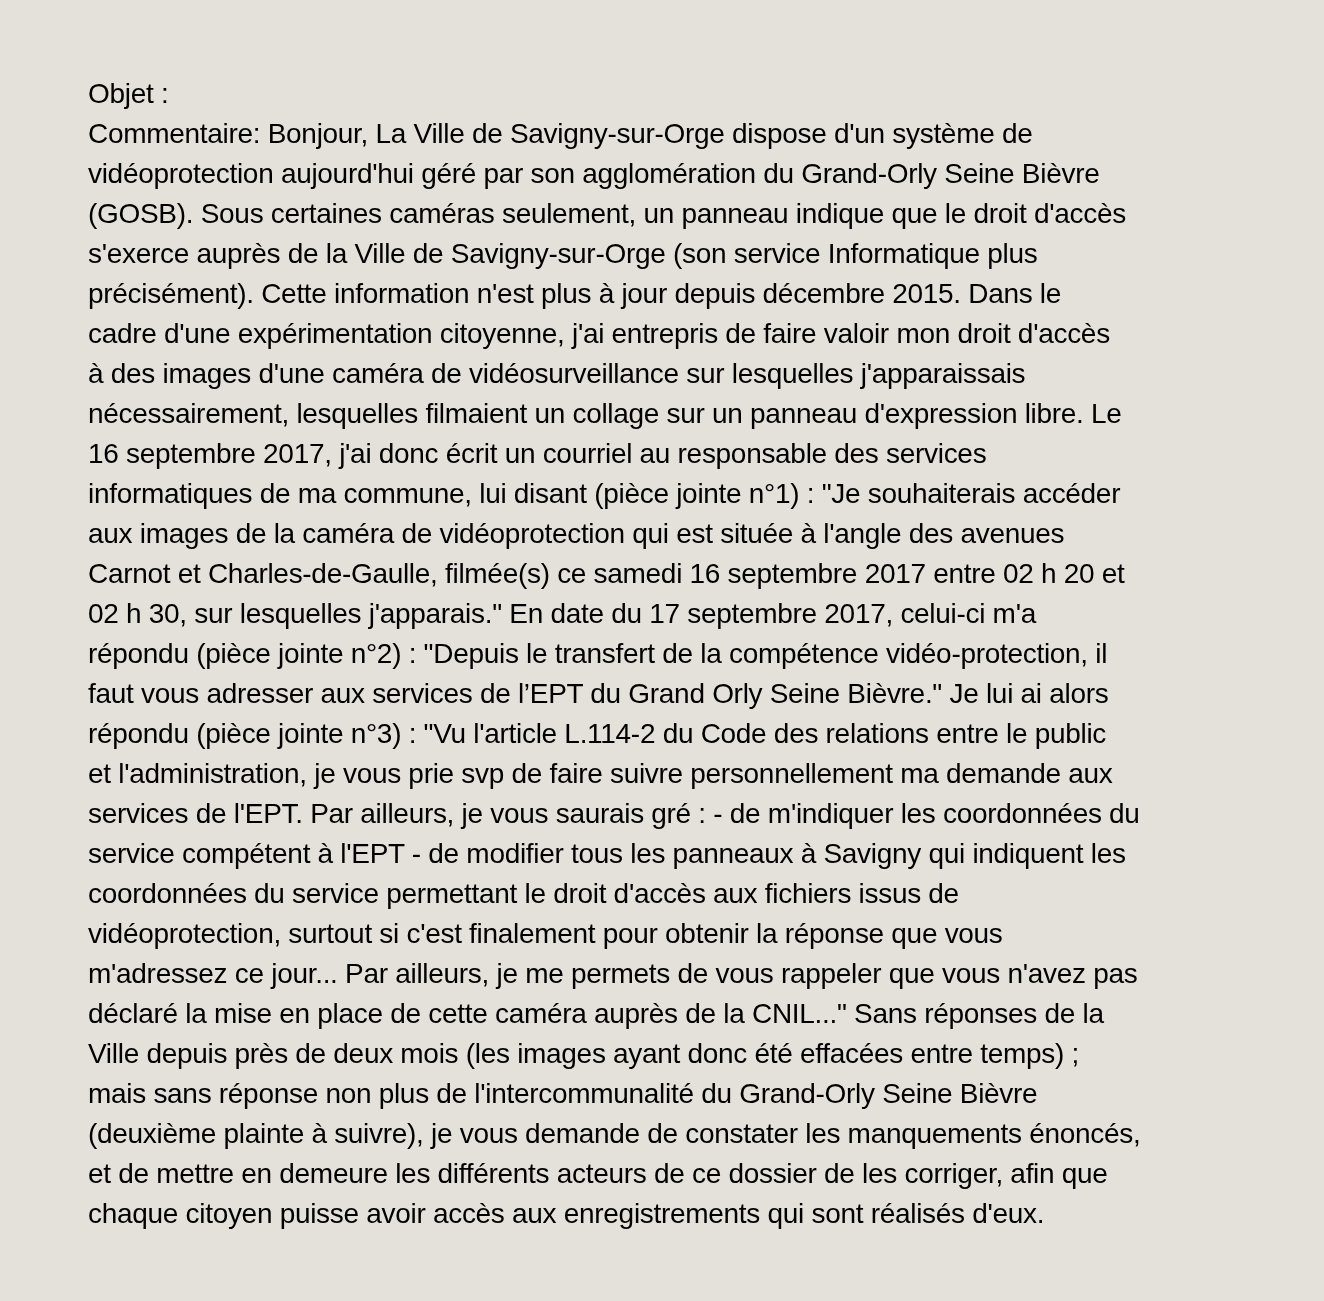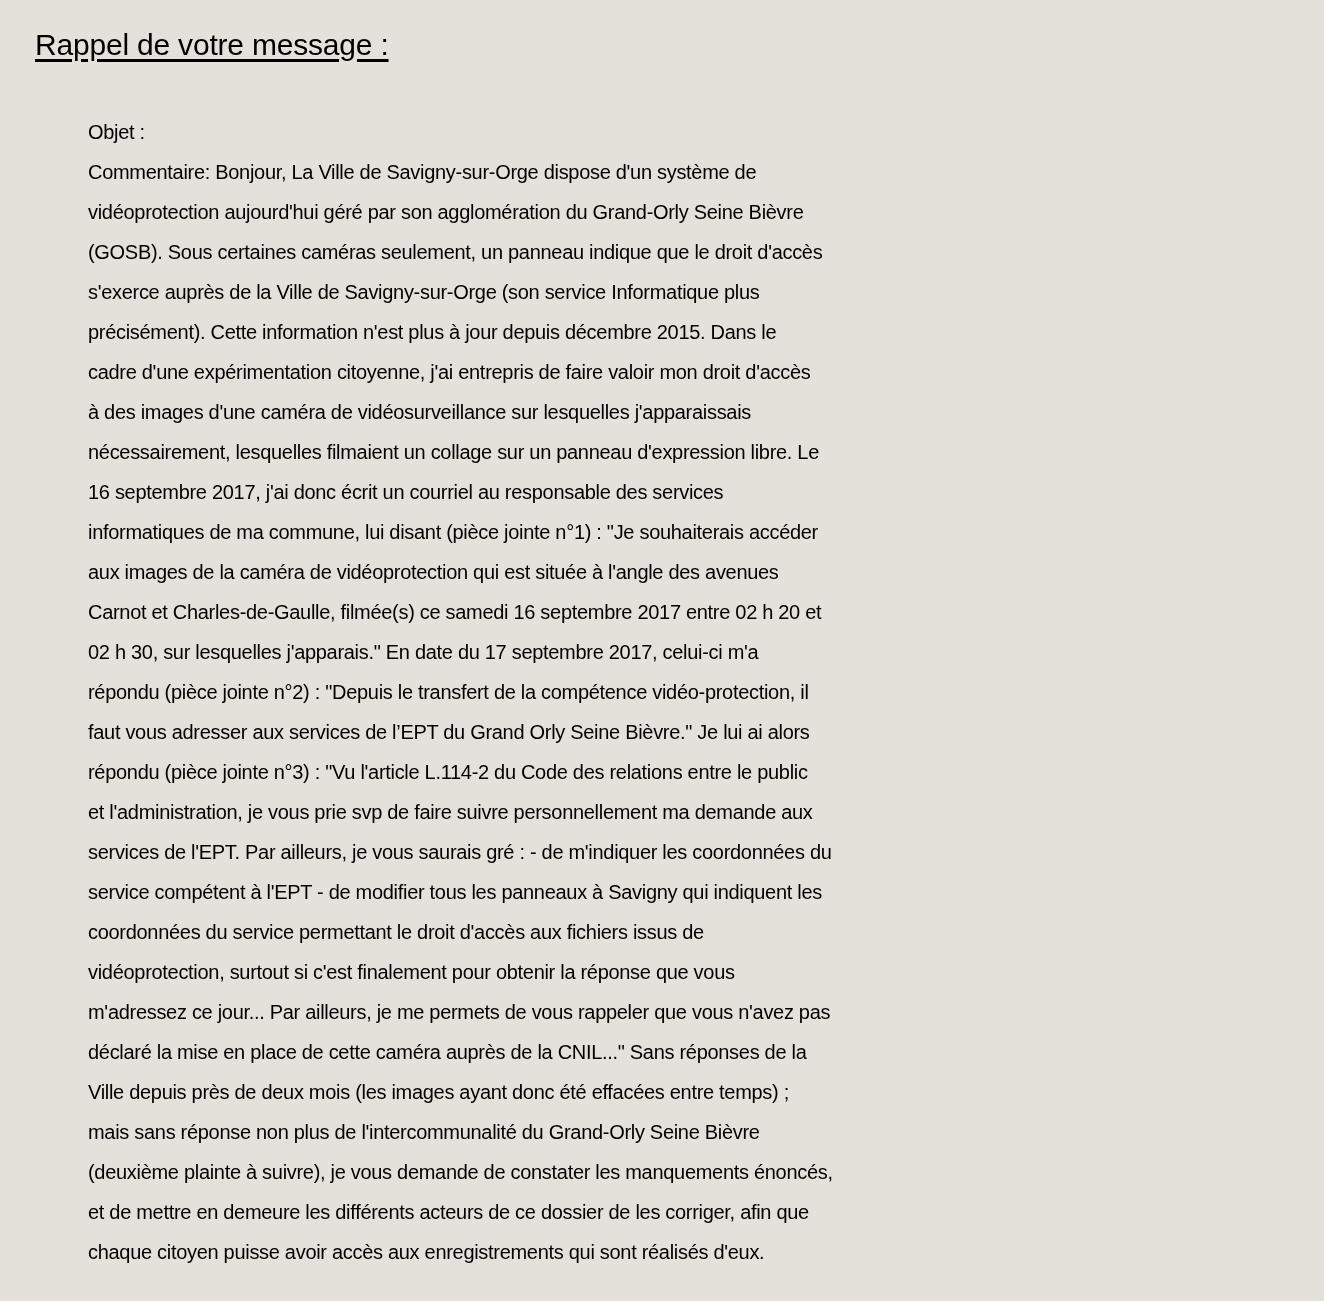--- a/index.html
+++ b/index.html
@@ -26,31 +26,30 @@
     font-size: 30px;
     line-height: 38px;
     font-weight: 400;
     text-decoration: underline;
     text-underline-offset: 4px;
     letter-spacing: -0.2px;
     white-space: pre;
   }
   .recap-body {
     margin: 48px 0 0 88px;
-    font-size: 20px;
+    font-size: 28px;
     line-height: 40px;
     letter-spacing: -0.3px;
     white-space: pre;
   }
 </style>
 </head>
 <body style="background: rgb(227, 225, 217); color: rgb(0, 0, 0);">
 
 <div class="page">
-  <div class="recap-title">Rappel de votre message :</div>
   <div class="recap-body">Objet :
 Commentaire: Bonjour, La Ville de Savigny-sur-Orge dispose d'un système de
 vidéoprotection aujourd'hui géré par son agglomération du Grand-Orly Seine Bièvre
 (GOSB). Sous certaines caméras seulement, un panneau indique que le droit d'accès
 s'exerce auprès de la Ville de Savigny-sur-Orge (son service Informatique plus
 précisément). Cette information n'est plus à jour depuis décembre 2015. Dans le
 cadre d'une expérimentation citoyenne, j'ai entrepris de faire valoir mon droit d'accès
 à des images d'une caméra de vidéosurveillance sur lesquelles j'apparaissais
 nécessairement, lesquelles filmaient un collage sur un panneau d'expression libre. Le
 16 septembre 2017, j'ai donc écrit un courriel au responsable des services

